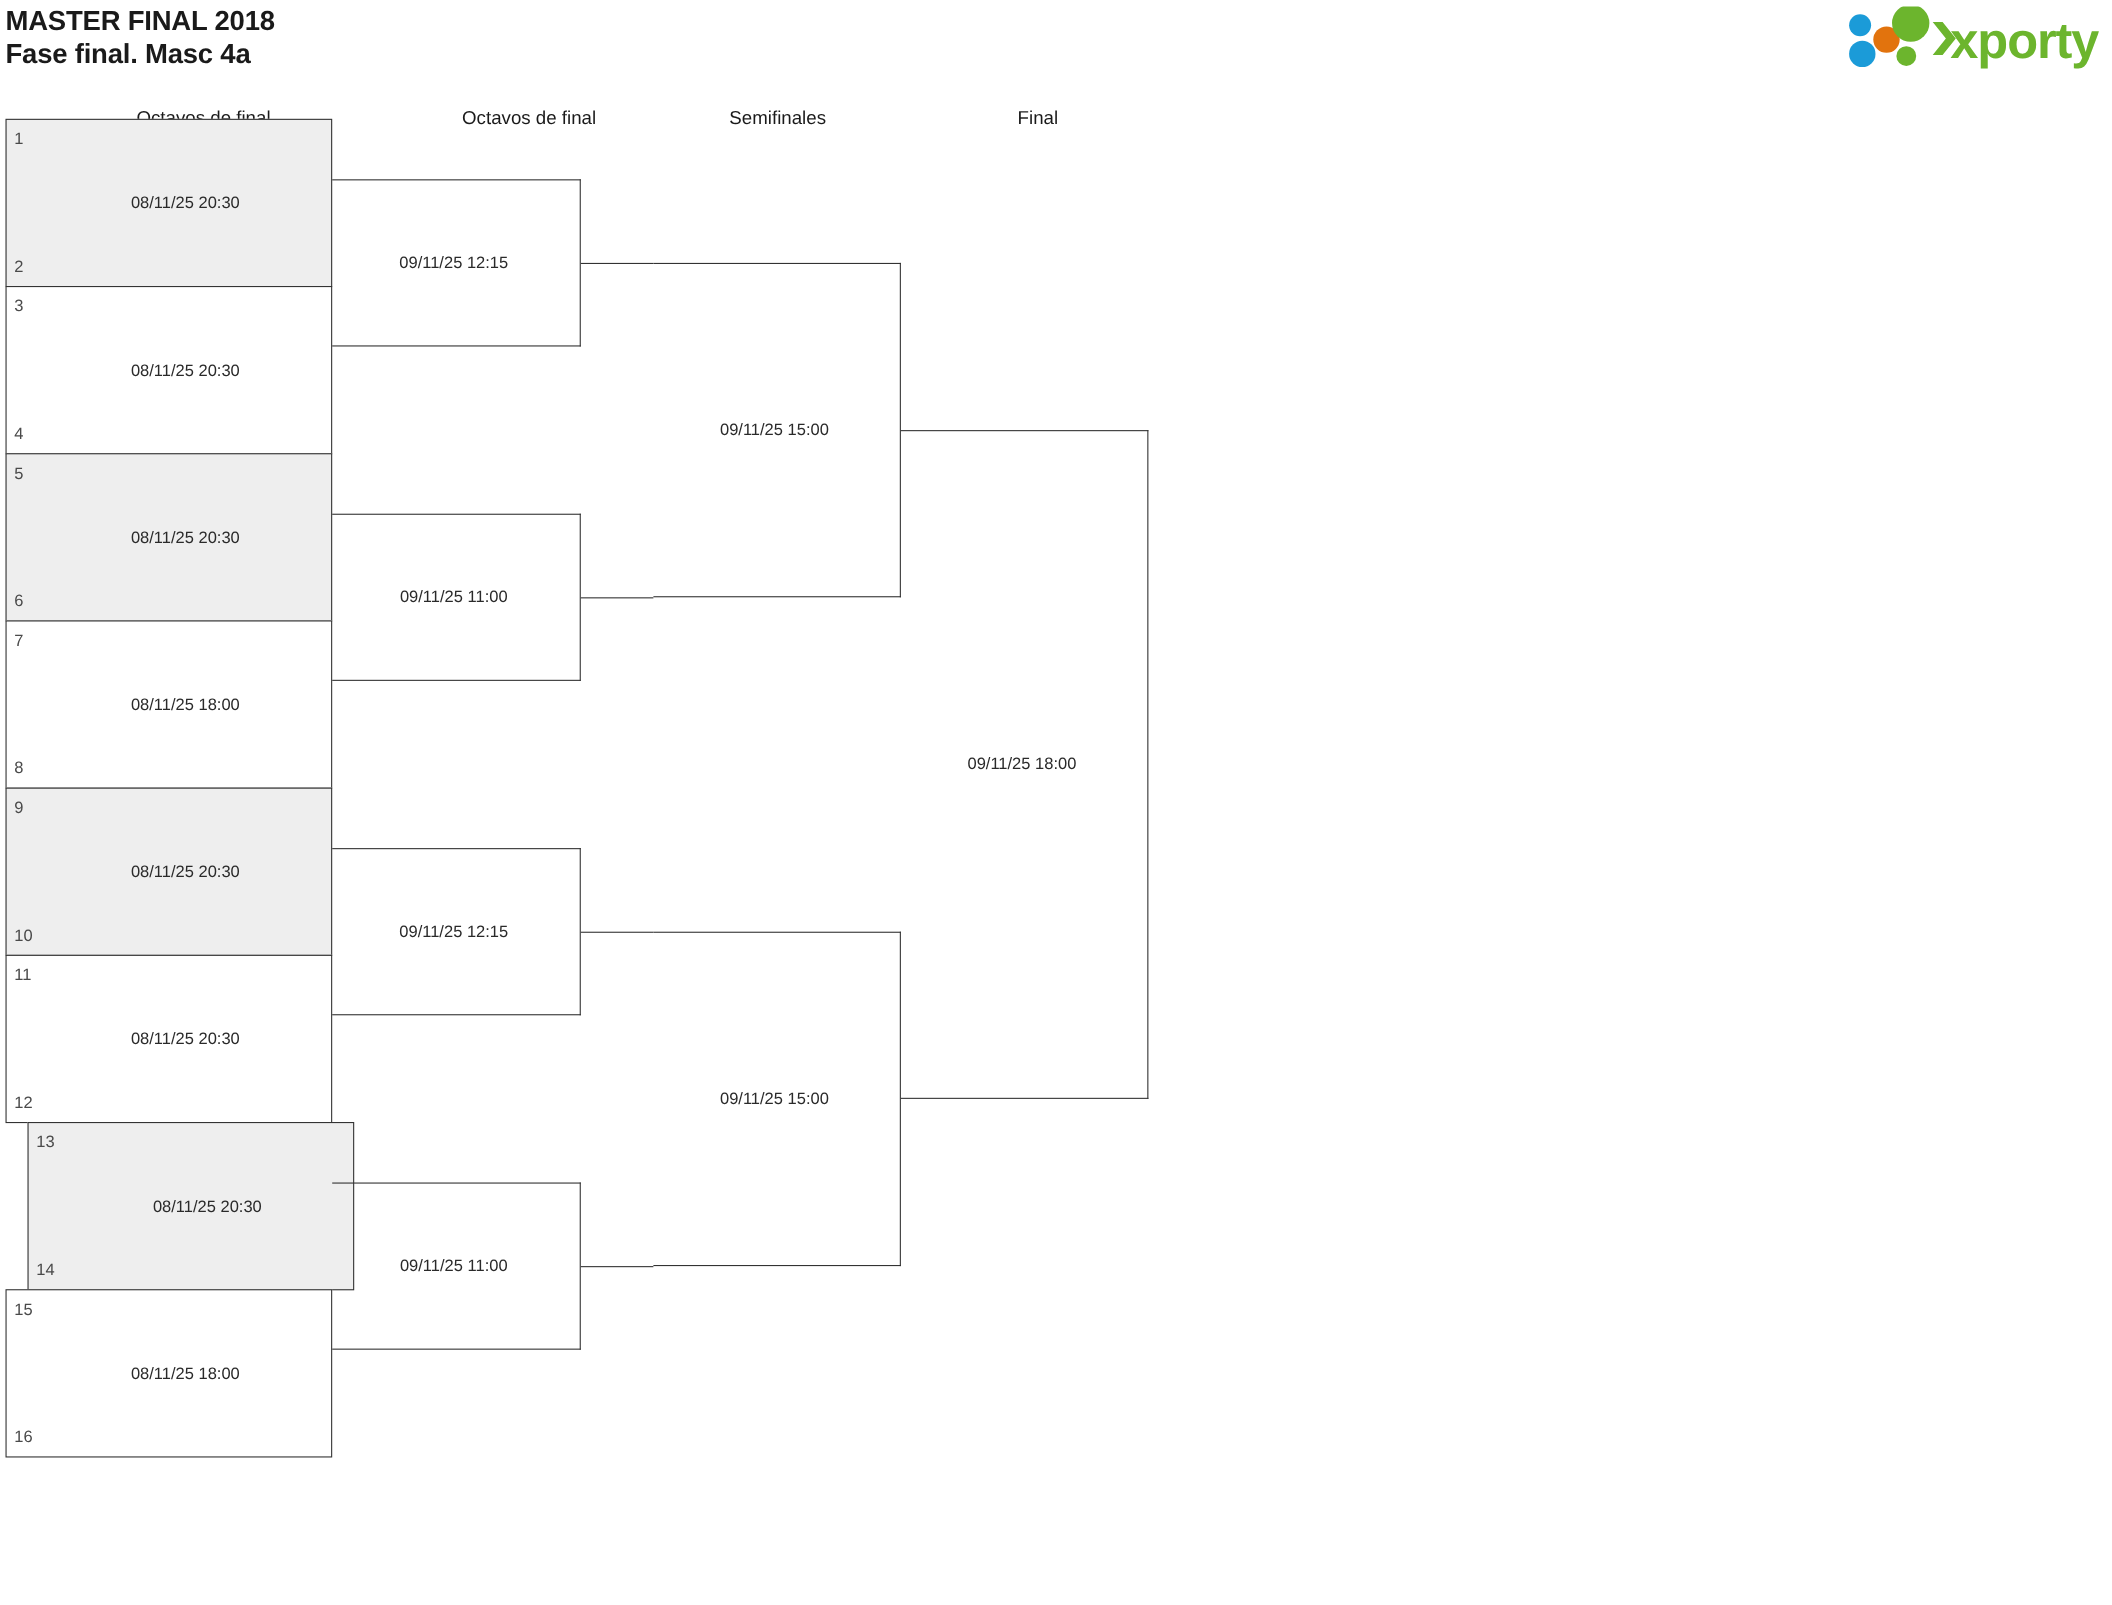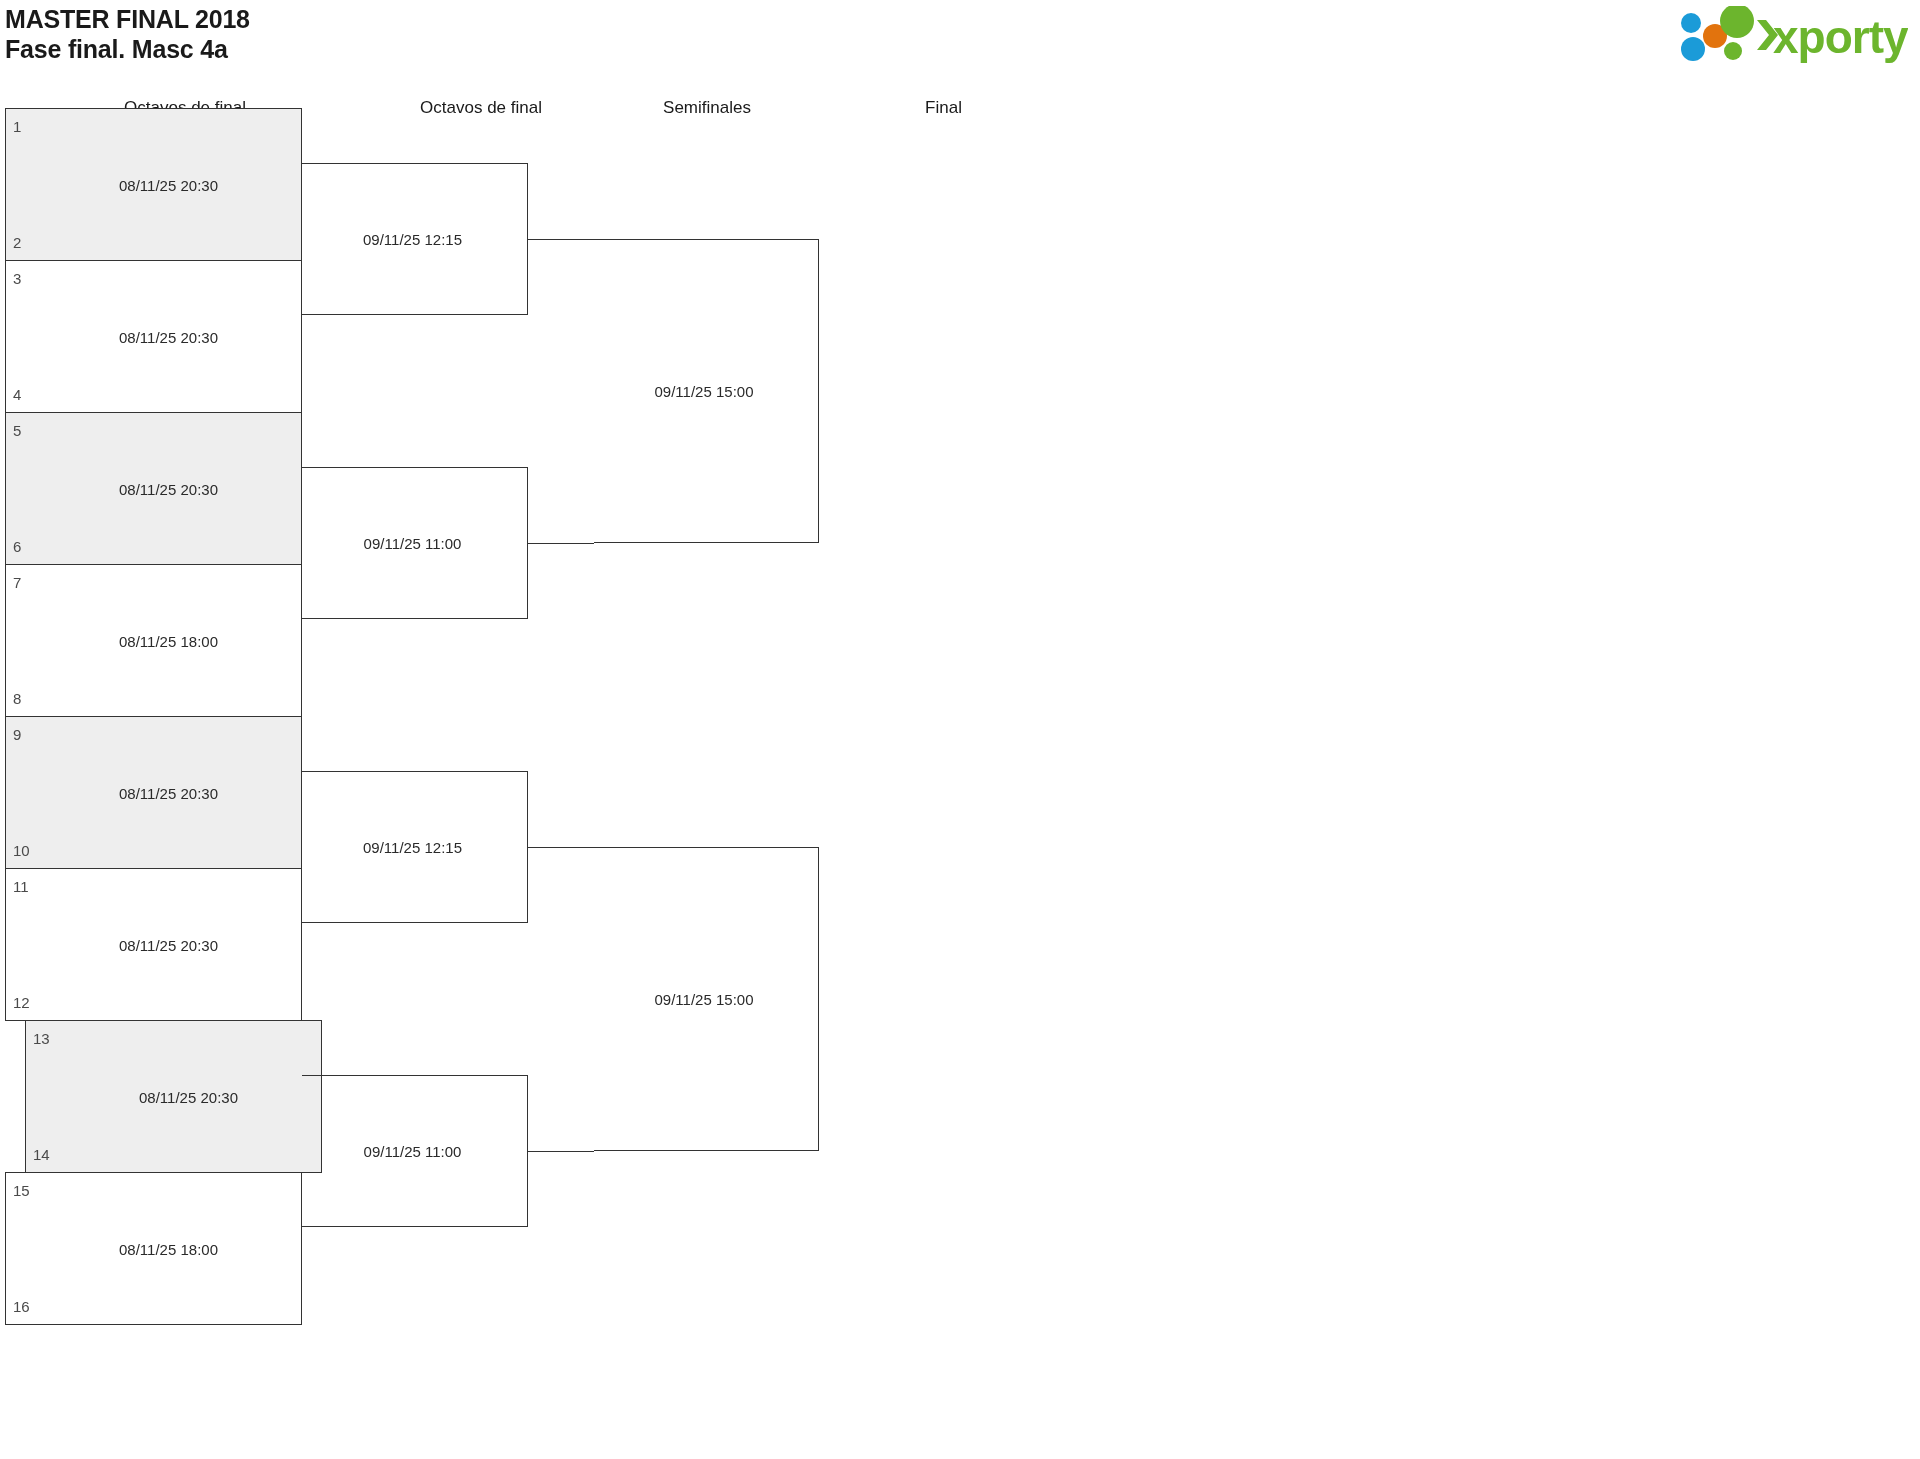--- a/index.html
+++ b/index.html
@@ -196,15 +196,18 @@
     <div class="bx" style="left:594px; top:239px; width:225px; height:304px;">
       <span class="mtime">09/11/25 15:00</span>
     </div>
     <div class="bx" style="left:594px; top:847px; width:225px; height:304px;">
       <span class="mtime">09/11/25 15:00</span>
     </div>
 
     <div class="stub" style="left:819px; top:391px; width:0px;"></div>
     <div class="stub" style="left:819px; top:999px; width:0px;"></div>
 
+    <div class="bx" style="left:819px; top:391px; width:225px; height:608px;">
+      <span class="mtime">09/11/25 18:00</span>
+    </div>
 
   </div>
 </div>
 
 </body></html>

